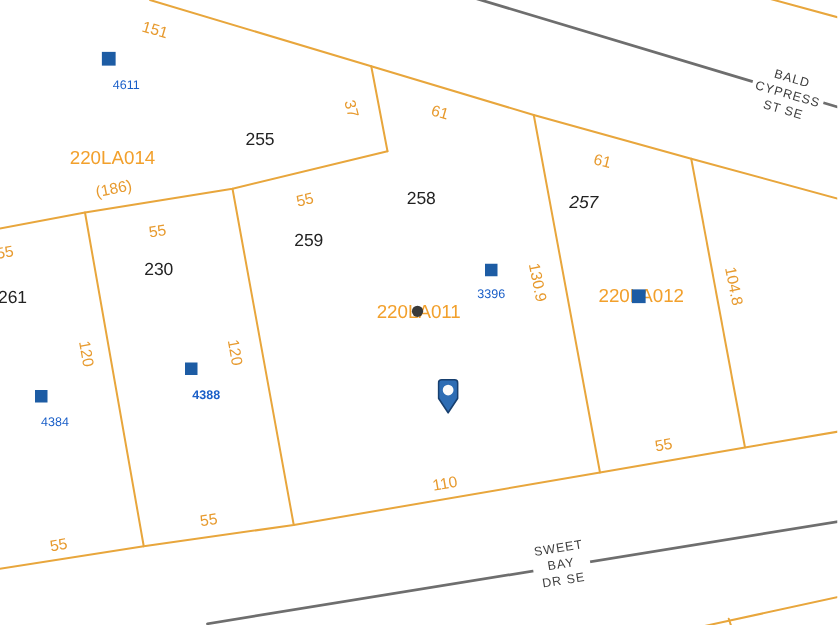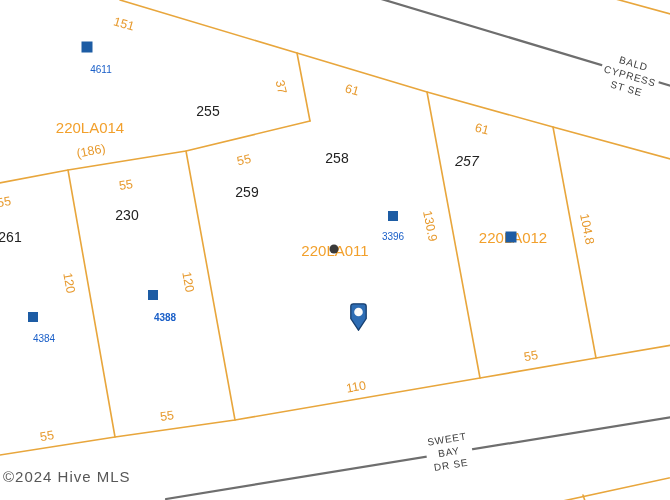--- a/index.html
+++ b/index.html
@@ -93,14 +93,13 @@
   <div class="lbl addr" style="left:165px;top:285px;font-weight:bold;">4388</div>
   <div class="sq" style="left:153px;top:295px;"></div>
   <div class="lbl addr" style="left:44px;top:306px;">4384</div>
   <div class="sq" style="left:33px;top:317px;"></div>
 
   <svg id="pin" width="17" height="28" viewBox="0 0 17 28">
     <path d="M3.4,0.8 L13.6,0.8 Q16.2,0.8 16.2,3.4 L16.2,15.6 L8.5,27.2 L0.8,15.6 L0.8,3.4 Q0.8,0.8 3.4,0.8 Z" fill="var(--pin-blue,#2E6DB4)" stroke="var(--pin-outline,#173F6F)" stroke-width="1.3"></path>
     <circle cx="8.5" cy="9" r="4.3" fill="#FBFBFB"></circle>
   </svg>
 
-  <div id="copyright">©2024 Hive MLS</div>
 </div>
 
 </body></html>

